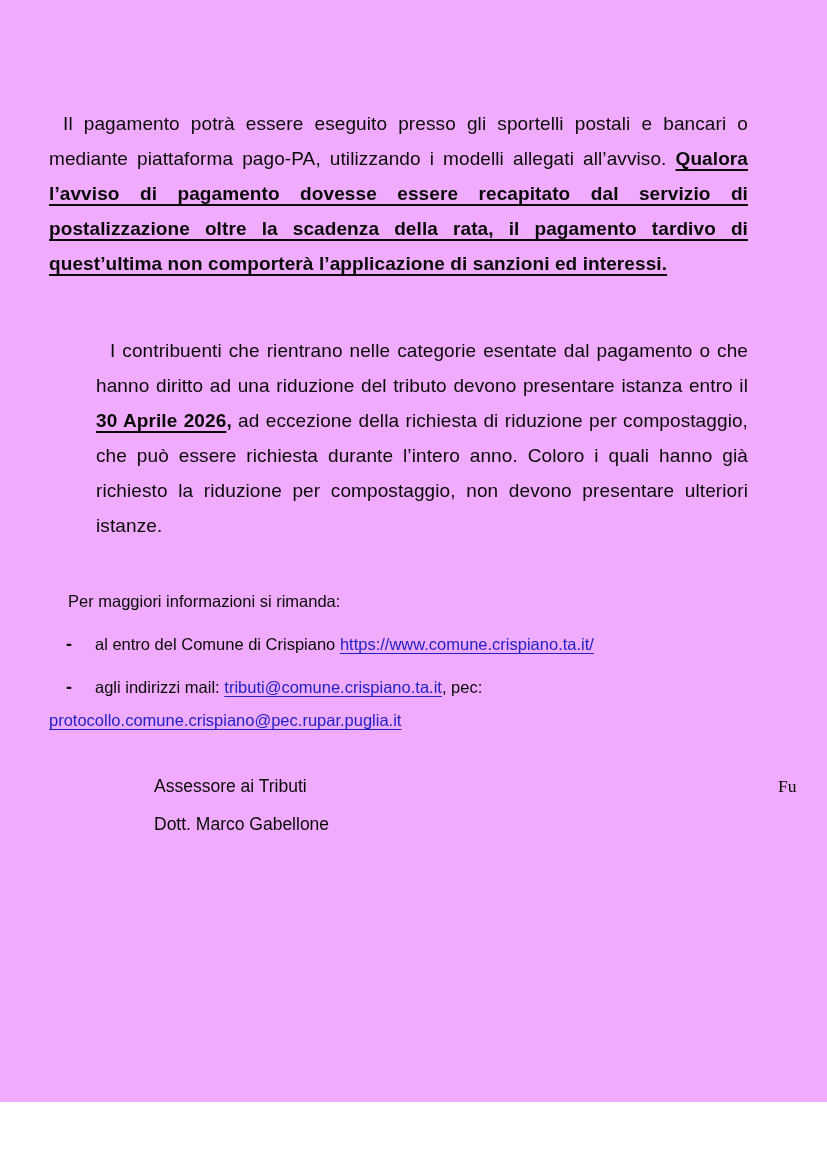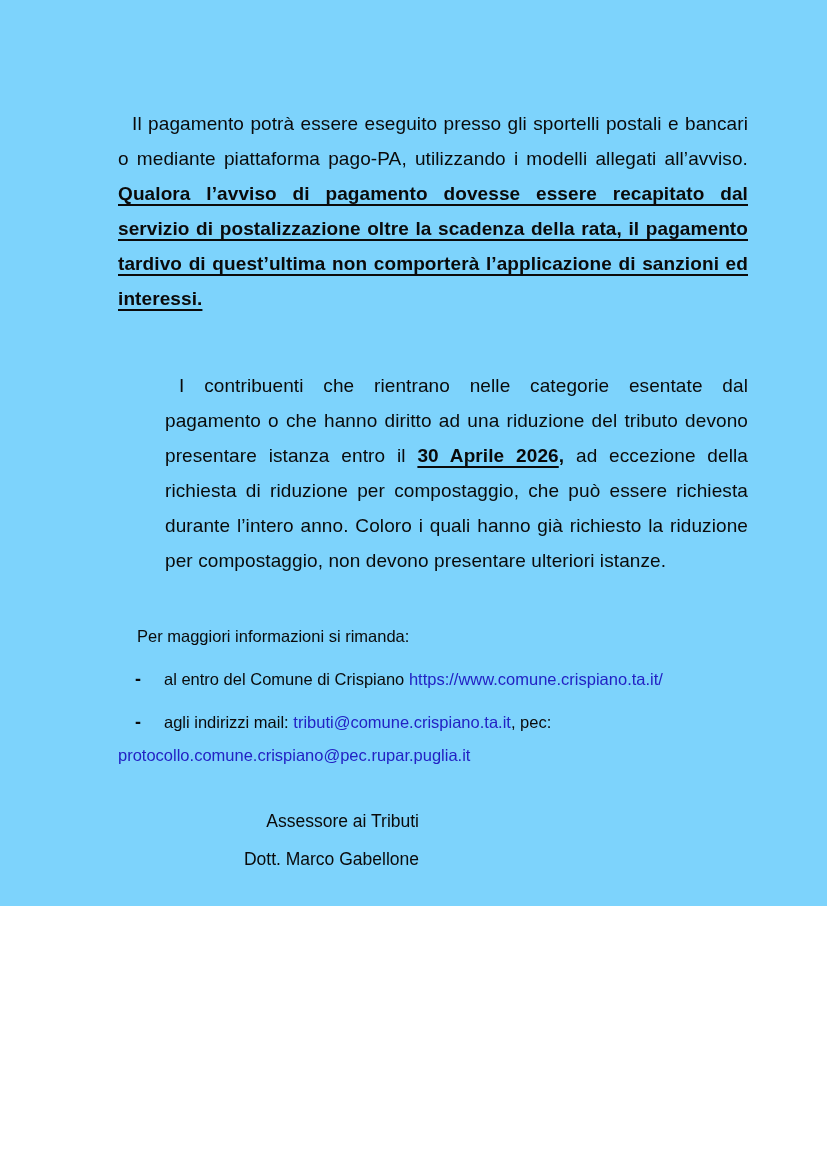--- a/index.html
+++ b/index.html
@@ -3,25 +3,25 @@
 <meta charset="utf-8">
 <style>
   html, body {
     margin: 0;
     padding: 0;
     background: #ffffff;
   }
   .page {
     position: relative;
     width: 827px;
-    height: 906px;
-    background: #7dd3fc;
+    height: 1102px;
+    background: #f0abfc;
     overflow: hidden;
     box-sizing: border-box;
-    padding: 106px 79px 0 118px;
+    padding: 106px 79px 0 49px;
     font-family: "Liberation Sans", sans-serif;
     color: #0a0a0a;
   }
   .para {
     margin: 0;
     font-size: 19px;
     line-height: 35px;
     text-align: justify;
     text-indent: 14px;
     letter-spacing: 0.1px;
@@ -53,33 +53,34 @@
     text-align: left;
   }
   .bullet.justified { text-align: justify; }
   .bullet-dash {
     font-weight: 700;
     font-size: 18px;
   }
   .bullet-text { padding-left: 23px; }
   a.doc-link {
     color: #2222c4;
+    text-decoration: underline;
     text-underline-offset: 3px;
     cursor: pointer;
   }
   .signatures {
     margin-top: 30px;
     position: relative;
     font-size: 17.5px;
     line-height: 38px;
   }
   .sig-left {
     margin-left: 105px;
     width: 196px;
-    text-align: right;
+    text-align: left;
   }
   .sig-right-partial {
     position: absolute;
     left: 729px; 
     top: 0;
     white-space: nowrap;
     font-family: Liberation Serif, serif;
   }
 </style>
 </head>

